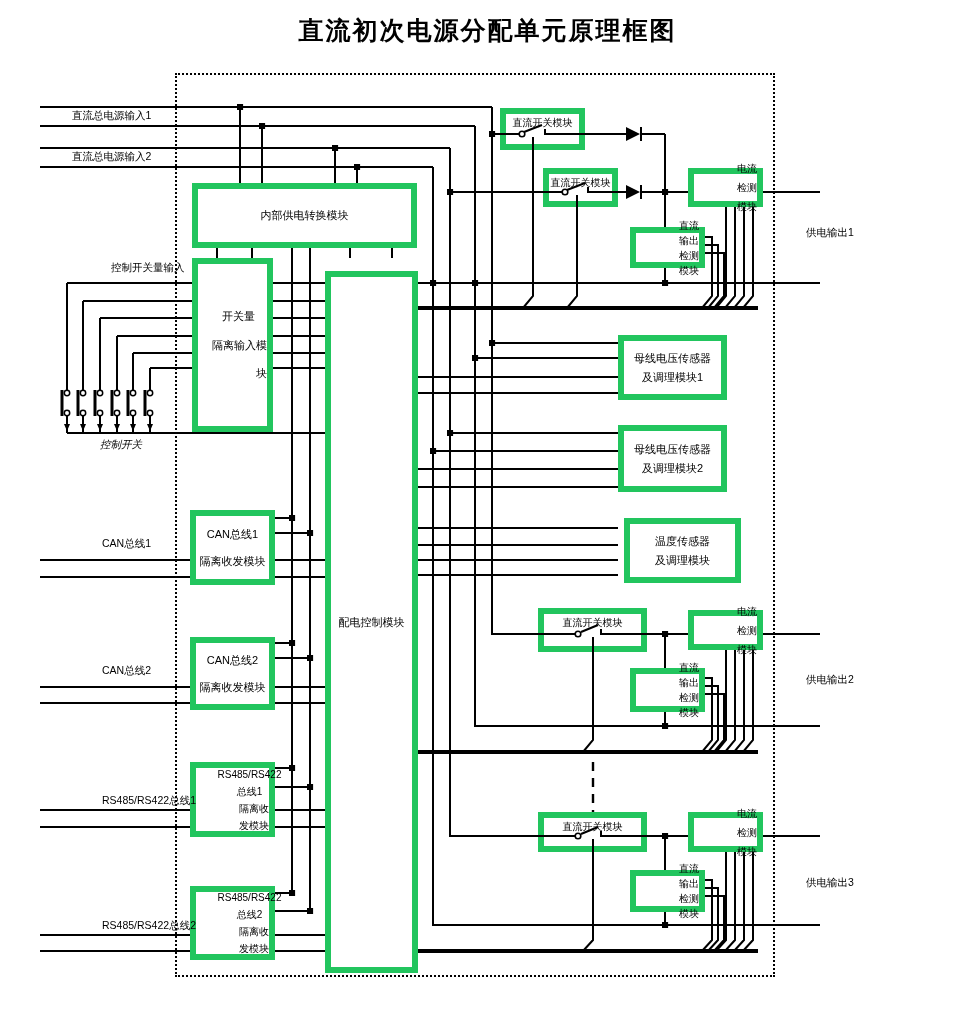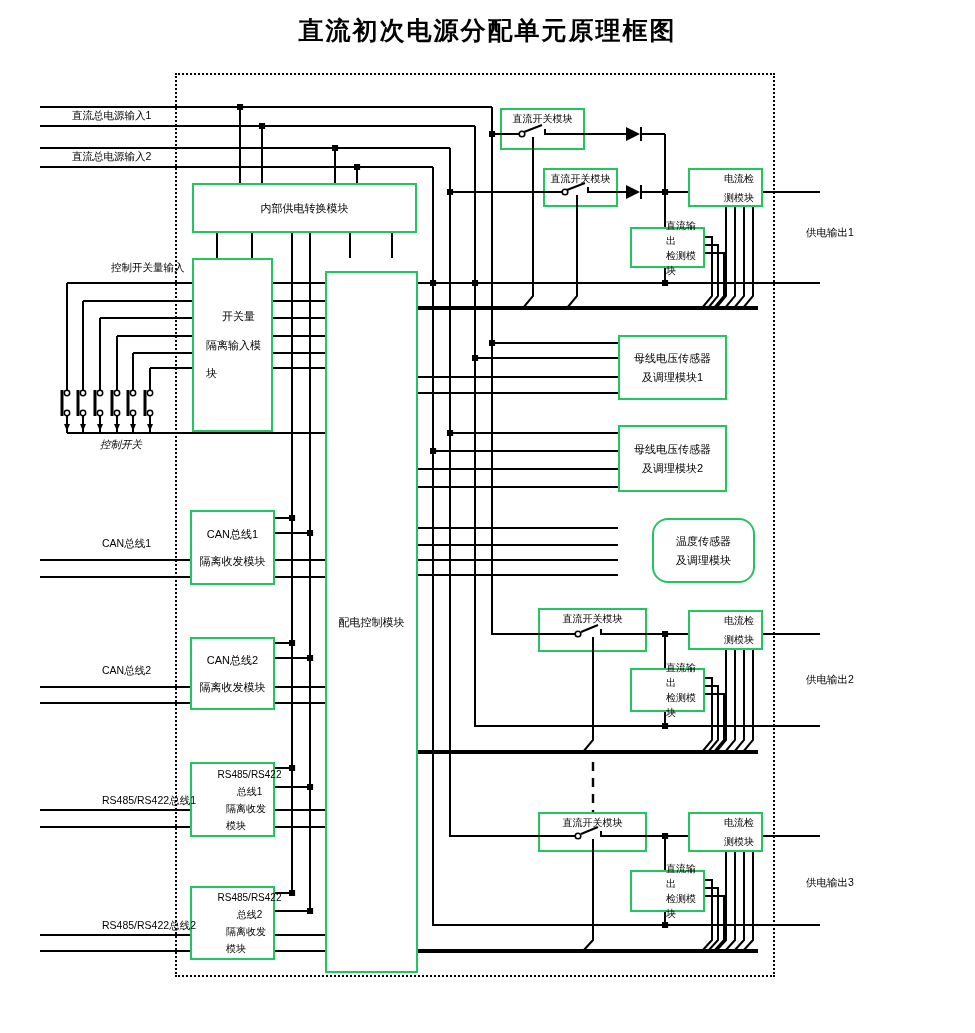--- a/index.html
+++ b/index.html
@@ -8,23 +8,23 @@
   #title{position:absolute;left:0;top:14px;width:975px;text-align:center;
          font-family:"Liberation Serif","DejaVu Serif",serif;font-weight:700;
          font-size:25px;letter-spacing:2px;z-index:2;}
   #frame{position:absolute;left:175px;top:73px;width:600px;height:904px;
          border:2px dotted #000;box-sizing:border-box;z-index:0;}
   #frameLabel{position:absolute;left:175px;top:78px;width:600px;text-align:center;
          font-size:12px;z-index:2;}
   svg{position:absolute;left:0;top:0;}
   #wires{z-index:1;}
   #overlay{z-index:3;pointer-events:none;}
-  .box{position:absolute;background:#fff;border:2px solid #22c55e;box-sizing:border-box;
+  .box{position:absolute;background:#fff;border:6px solid #22c55e;box-sizing:border-box;
        display:flex;flex-direction:column;align-items:center;justify-content:center;
-       text-align:left;font-size:11px;line-height:1.9;z-index:2;}
+       text-align:right;font-size:11px;line-height:1.9;z-index:2;}
   .box.top{justify-content:flex-start;padding-top:3px;font-size:10px;line-height:1.2;}
   .box.s10{font-size:10px;padding-left:34px;}
   .box.lh26{line-height:2.6;}
   .box.lh24{line-height:2.4;}
   .box.lh17{line-height:1.7;}
   .box.lh15{line-height:1.5;}
   .lbl{position:absolute;font-size:11px;white-space:nowrap;z-index:2;background:transparent;margin-left:28px;}
   .lbl.s10{font-size:10.5px;}
 </style>
 </head>
@@ -106,21 +106,21 @@
         <circle cx="133" cy="393" r="2.7"></circle>
           <circle cx="133" cy="413" r="2.7"></circle>
         <circle cx="150" cy="393" r="2.7"></circle>
           <circle cx="150" cy="413" r="2.7"></circle>
       </g>
       <path fill="#000" stroke="none" d="M64 424 h6 l-3 7 Z M80 424 h6 l-3 7 Z M97 424 h6 l-3 7 Z
                M114 424 h6 l-3 7 Z M130 424 h6 l-3 7 Z M147 424 h6 l-3 7 Z"></path>
     </g>
   </svg>
 
-  <div class="box" style="left:192px;top:183px;width:225px;height:50px;">
+  <div class="box" style="left:192px;top:183px;width:225px;height:65px;">
     <span>内部供电转换模块</span>
   </div>
 
   <div class="box lh26" style="left:192px;top:258px;width:81px;height:174px;padding-left:12px;">
     <span>开关量</span>
     <span>隔离输入模块</span>
   </div>
 
   <div class="box" style="left:325px;top:258px;width:93px;height:702px;margin-top:13px;">
     <span>配电控制模块</span>
@@ -168,21 +168,21 @@
   <div class="box lh17" style="left:618px;top:335px;width:109px;height:65px;">
     <span>母线电压传感器</span>
     <span>及调理模块1</span>
   </div>
 
   <div class="box lh17" style="left:618px;top:425px;width:109px;height:67px;">
     <span>母线电压传感器</span>
     <span>及调理模块2</span>
   </div>
 
-  <div class="box lh17" style="left:652px;top:518px;width:103px;height:65px;border-radius:16px;">
+  <div class="box lh17" style="left:624px;top:518px;width:117px;height:65px;">
     <span>温度传感器</span>
     <span>及调理模块</span>
   </div>
 
   <div class="box top" style="left:538px;top:608px;width:109px;height:44px;">
     <span>直流开关模块</span>
   </div>
 
   <div class="box s10" style="left:688px;top:610px;width:75px;height:40px;">
     <span>电流检测模块</span>

